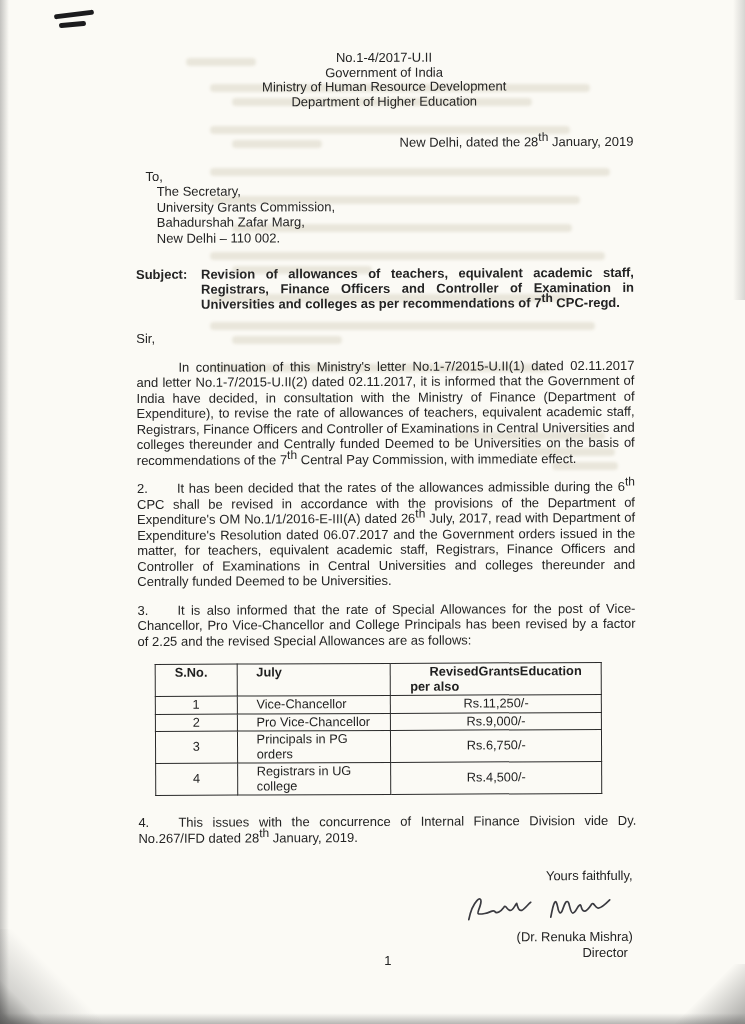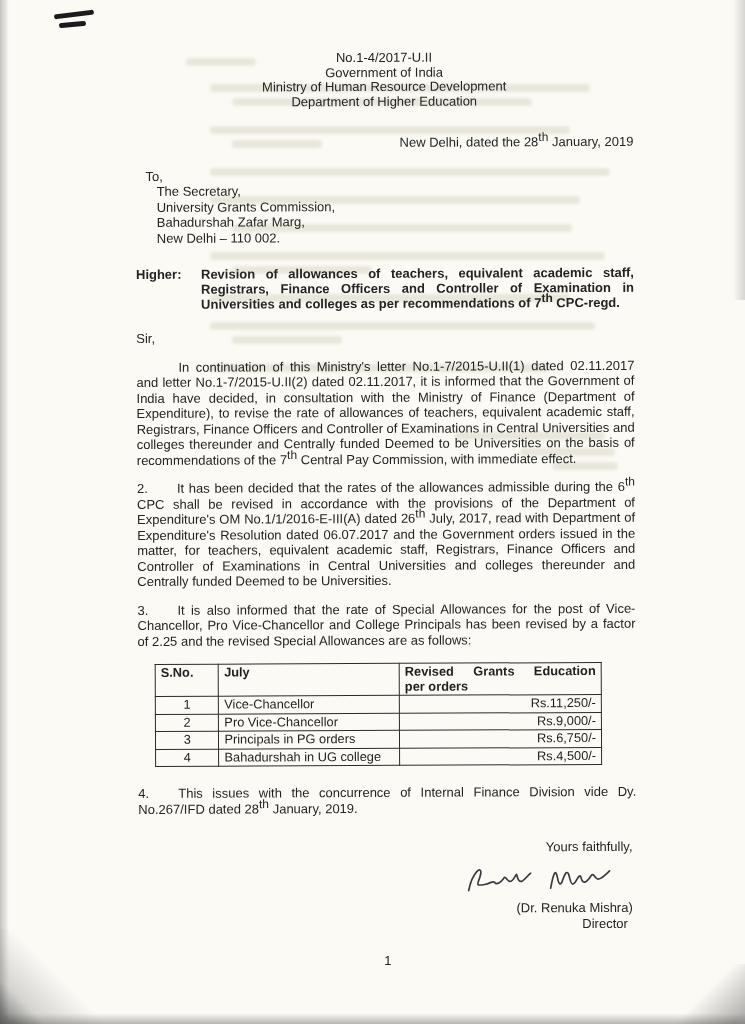--- a/index.html
+++ b/index.html
@@ -45,29 +45,29 @@
   .addr{margin-left:21px;}
   .subject{display:flex;margin-top:21px;font-weight:bold;line-height:15px;}
   .sub-label{flex:0 0 65px;}
   .sub-text{flex:1;text-align:justify;}
   .salutation{margin-top:19px;}
   p.para{margin:13px 0 0 0;text-align:justify;}
   p.indent{text-indent:42px;}
   .pnum{display:inline-block;width:40px;}
   table.allow{border-collapse:collapse;margin:15px 0 0 17px;width:447px;
     font-size:12.8px;line-height:14.5px;color:#1f1f1f;}
-  table.allow th,table.allow td{border:1.6px solid #2b2b2b;padding:1px 5px;}
+  table.allow th,table.allow td{border:1.6px solid #2b2b2b;padding:1px 19px;}
   table.allow th{font-weight:bold;text-align:left;vertical-align:top;}
   .col-sno{width:55px;text-align:center;}
   .col-post{width:182px;}
   .col-allow{width:196px;}
   th.col-sno{text-align:center;}
   td.c-sno{text-align:center;}
-  td.c-allow{text-align:right;}
-  .spread{display:flex;justify-content:space-between;}
+  td.c-allow{text-align:center;}
+  .spread{display:flex;justify-content:flex-end;}
   .closing{margin-top:24px;text-align:right;padding-right:4px;}
   .sig-wrap{margin:4px 14px -2px 0;}
   .pageno{position:absolute;left:0;right:0;top:902px;text-align:center;}
 </style>
 </head>
 <body>
 
 <div class="scan">
 
   <div class="ghost">
@@ -108,21 +108,21 @@
 
     <div class="to">To,</div>
     <div class="addr">
       <div>The Secretary,</div>
       <div>University Grants Commission,</div>
       <div>Bahadurshah Zafar Marg,</div>
       <div>New Delhi – 110 002.</div>
     </div>
 
     <div class="subject">
-      <span class="sub-label">Higher:</span>
+      <span class="sub-label">Subject:</span>
       <span class="sub-text">Revision of allowances of teachers, equivalent academic staff, Registrars, Finance Officers and Controller of Examination in Universities and colleges as per recommendations of 7<sup>th</sup> CPC-regd.</span>
     </div>
 
     <div class="salutation">Sir,</div>
 
     <p class="para indent">In continuation of this Ministry's letter No.1-7/2015-U.II(1) dated 02.11.2017 and letter No.1-7/2015-U.II(2) dated 02.11.2017, it is informed that the Government of India have decided, in consultation with the Ministry of Finance (Department of Expenditure), to revise the rate of allowances of teachers, equivalent academic staff, Registrars, Finance Officers and Controller of Examinations in Central Universities and colleges thereunder and Centrally funded Deemed to be Universities on the basis of recommendations of the 7<sup>th</sup> Central Pay Commission, with immediate effect.</p>
 
     <p class="para"><span class="pnum">2.</span><span>It has been decided that the rates of the allowances admissible during the 6<sup>th</sup> CPC shall be revised in accordance with the provisions of the Department of Expenditure's OM No.1/1/2016-E-III(A) dated 26<sup>th</sup> July, 2017, read with Department of Expenditure's Resolution dated 06.07.2017 and the Government orders issued in the matter, for teachers, equivalent academic staff, Registrars, Finance Officers and Controller of Examinations in Central Universities and colleges thereunder and Centrally funded Deemed to be Universities.</span></p>
 
     <p class="para"><span class="pnum">3.</span><span>It is also informed that the rate of Special Allowances for the post of Vice-Chancellor, Pro Vice-Chancellor and College Principals has been revised by a factor of 2.25 and the revised Special Allowances are as follows:</span></p>
@@ -131,21 +131,21 @@
       <thead>
         <tr>
           <th class="col-sno">S.No.</th>
           <th class="col-post">July</th>
           <th class="col-allow">
             <div class="spread">
               <span>Revised</span>
               <span>Grants</span>
               <span>Education</span>
             </div>
-            <div>per orders</div>
+            <div>per also</div>
           </th>
         </tr>
       </thead>
       <tbody>
         <tr>
           <td class="c-sno">1</td>
           <td class="c-post">Vice-Chancellor</td>
           <td class="c-allow">Rs.11,250/-</td>
         </tr>
         <tr>
@@ -153,21 +153,21 @@
           <td class="c-post">Pro Vice-Chancellor</td>
           <td class="c-allow">Rs.9,000/-</td>
         </tr>
         <tr>
           <td class="c-sno">3</td>
           <td class="c-post">Principals in PG orders</td>
           <td class="c-allow">Rs.6,750/-</td>
         </tr>
         <tr>
           <td class="c-sno">4</td>
-          <td class="c-post">Bahadurshah in UG college</td>
+          <td class="c-post">Registrars in UG college</td>
           <td class="c-allow">Rs.4,500/-</td>
         </tr>
       </tbody>
     </table>
 
     <p class="para" style="margin-top:19px"><span class="pnum">4.</span><span>This issues with the concurrence of Internal Finance Division vide Dy. No.267/IFD dated 28<sup>th</sup> January, 2019.</span></p>
 
     <div class="closing">
       <div>Yours faithfully,</div>
       <div class="sig-wrap">

